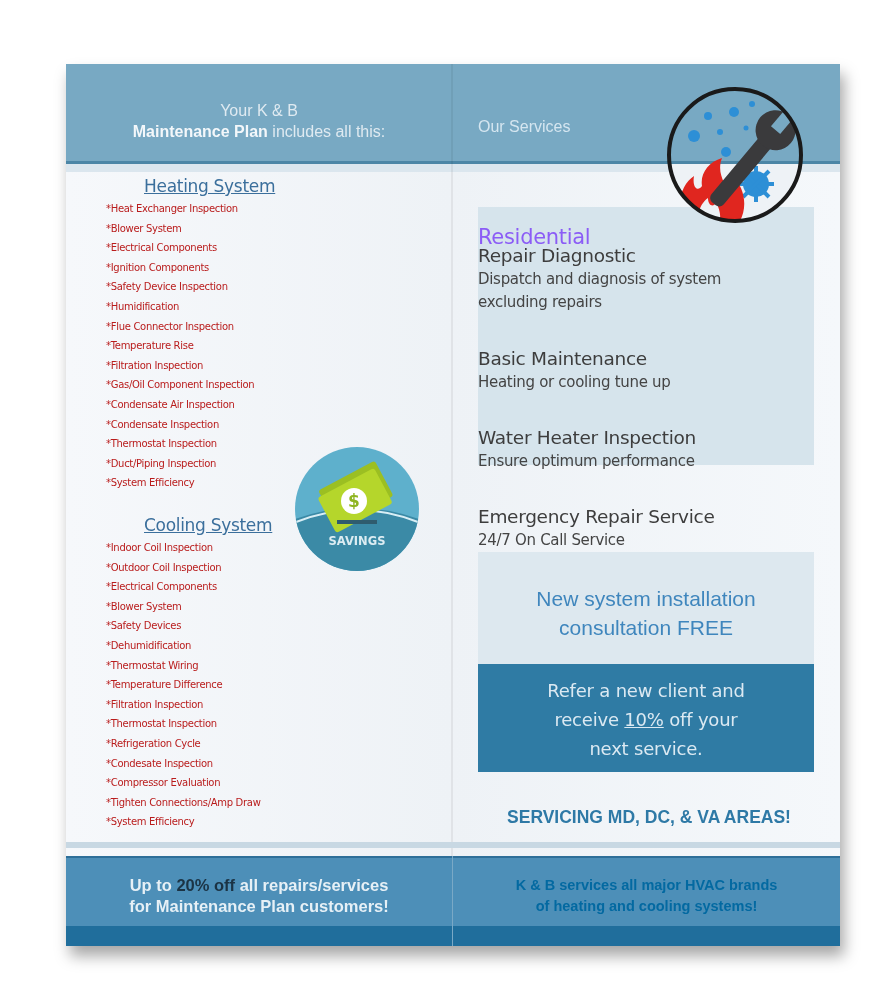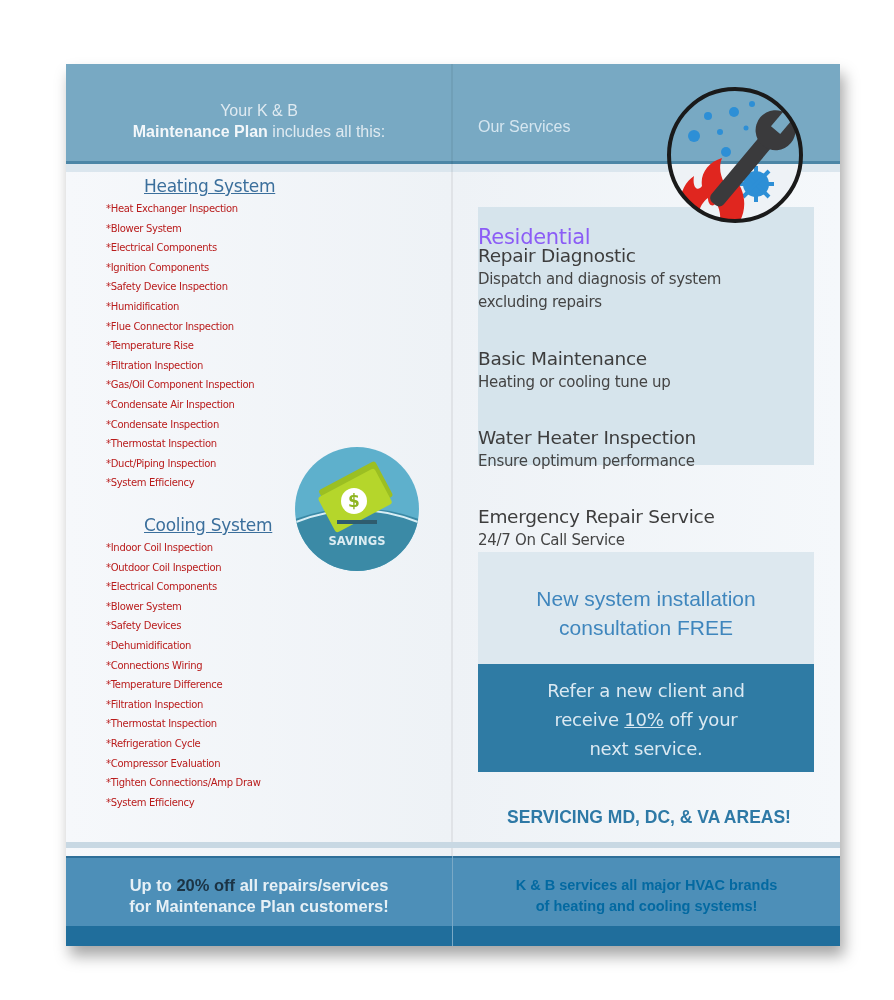--- a/index.html
+++ b/index.html
@@ -143,25 +143,26 @@
   </ul>
 
   <div class="section-title" style="top:451px">Cooling System</div>
   <ul class="list" style="top:474px">
     <li>*Indoor Coil Inspection</li>
     <li>*Outdoor Coil Inspection</li>
     <li>*Electrical Components</li>
     <li>*Blower System</li>
     <li>*Safety Devices</li>
     <li>*Dehumidification</li>
-    <li>*Connections Wiring</li>
+    <li>*Thermostat Wiring</li>
     <li>*Temperature Difference</li>
     <li>*Filtration Inspection</li>
     <li>*Thermostat Inspection</li>
     <li>*Refrigeration Cycle</li>
+    <li>*Condesate Inspection</li>
     <li>*Compressor Evaluation</li>
     <li>*Tighten Connections/Amp Draw</li>
     <li>*System Efficiency</li>
   </ul>
 
   <div class="savings">
     <svg width="140" height="130" viewBox="0 0 140 130">
       <defs>
         <clipPath id="circ">
             <circle cx="70" cy="65" r="62"></circle>

